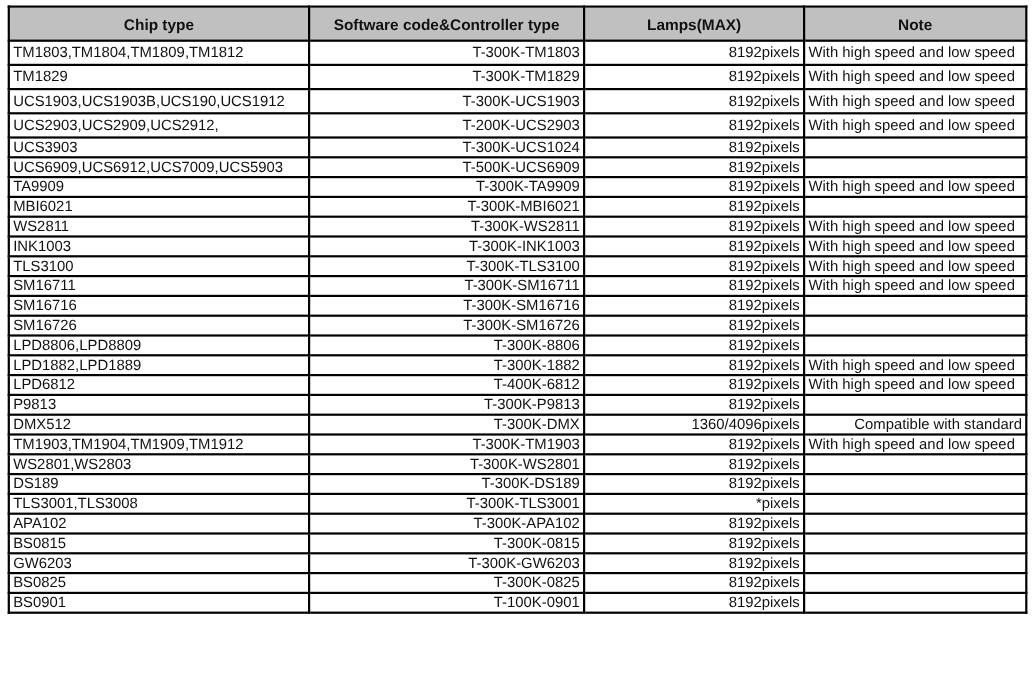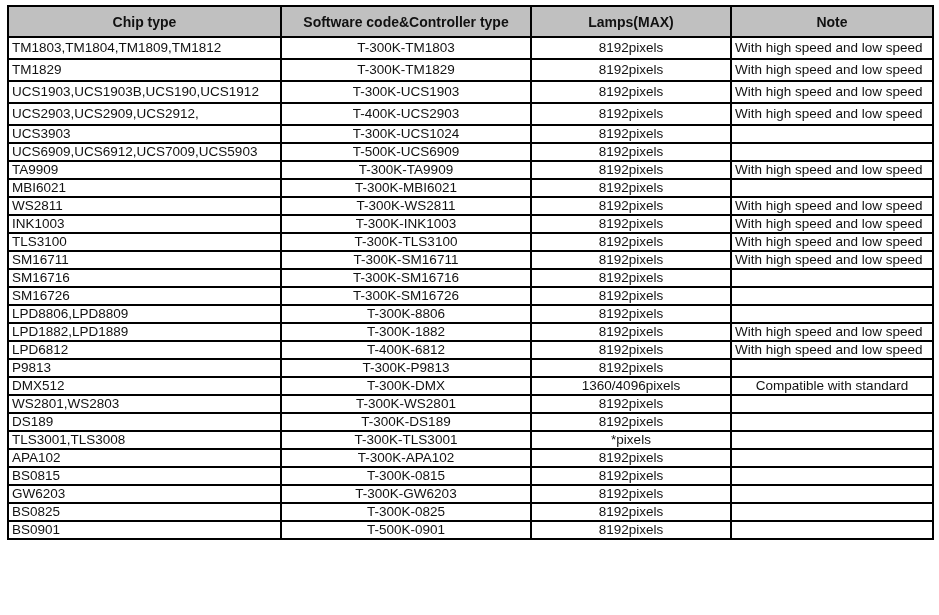--- a/index.html
+++ b/index.html
@@ -9,21 +9,21 @@
   table { border-collapse: collapse; table-layout: fixed; width: 925px; }
   col.c1 { width: 273px; }
   col.c2 { width: 250px; }
   col.c3 { width: 200px; }
   col.c4 { width: 202px; }
   th, td { border: 2px solid #000; padding: 0 3px; font-size: 13.5px; white-space: nowrap; overflow: hidden; }
   th { background: #c0c0c0; height: 29px; font-weight: bold; font-size: 14px; }
   td { height: 16px; line-height: 16px; }
   tr.tall td { height: 20px; line-height: 20px; }
   td.left { text-align: left; margin-top: 35px; }
-  td.center { text-align: center; }
+  td.center { text-align: right; }
 </style>
 </head>
 <body>
 
 <div class="wrap">
   <table>
     <colgroup>
         <col class="c1">
         <col class="c2">
         <col class="c3">
@@ -51,21 +51,21 @@
           <td class="left">With high speed and low speed</td>
         </tr>
         <tr class="tall">
           <td class="left">UCS1903,UCS1903B,UCS190,UCS1912</td>
           <td class="center">T-300K-UCS1903</td>
           <td class="center">8192pixels</td>
           <td class="left">With high speed and low speed</td>
         </tr>
         <tr class="tall">
           <td class="left">UCS2903,UCS2909,UCS2912,</td>
-          <td class="center">T-400K-UCS2903</td>
+          <td class="center">T-200K-UCS2903</td>
           <td class="center">8192pixels</td>
           <td class="left">With high speed and low speed</td>
         </tr>
         <tr>
           <td class="left">UCS3903</td>
           <td class="center">T-300K-UCS1024</td>
           <td class="center">8192pixels</td>
           <td class="left"></td>
         </tr>
         <tr>
@@ -146,20 +146,26 @@
           <td class="center">8192pixels</td>
           <td class="left"></td>
         </tr>
         <tr>
           <td class="left">DMX512</td>
           <td class="center">T-300K-DMX</td>
           <td class="center">1360/4096pixels</td>
           <td class="center">Compatible with standard</td>
         </tr>
         <tr>
+          <td class="left">TM1903,TM1904,TM1909,TM1912</td>
+          <td class="center">T-300K-TM1903</td>
+          <td class="center">8192pixels</td>
+          <td class="left">With high speed and low speed</td>
+        </tr>
+        <tr>
           <td class="left">WS2801,WS2803</td>
           <td class="center">T-300K-WS2801</td>
           <td class="center">8192pixels</td>
           <td class="left"></td>
         </tr>
         <tr>
           <td class="left">DS189</td>
           <td class="center">T-300K-DS189</td>
           <td class="center">8192pixels</td>
           <td class="left"></td>
@@ -189,19 +195,19 @@
           <td class="left"></td>
         </tr>
         <tr>
           <td class="left">BS0825</td>
           <td class="center">T-300K-0825</td>
           <td class="center">8192pixels</td>
           <td class="left"></td>
         </tr>
         <tr>
           <td class="left">BS0901</td>
-          <td class="center">T-500K-0901</td>
+          <td class="center">T-100K-0901</td>
           <td class="center">8192pixels</td>
           <td class="left"></td>
         </tr>
       </tbody>
   </table>
 </div>
 
 </body></html>

